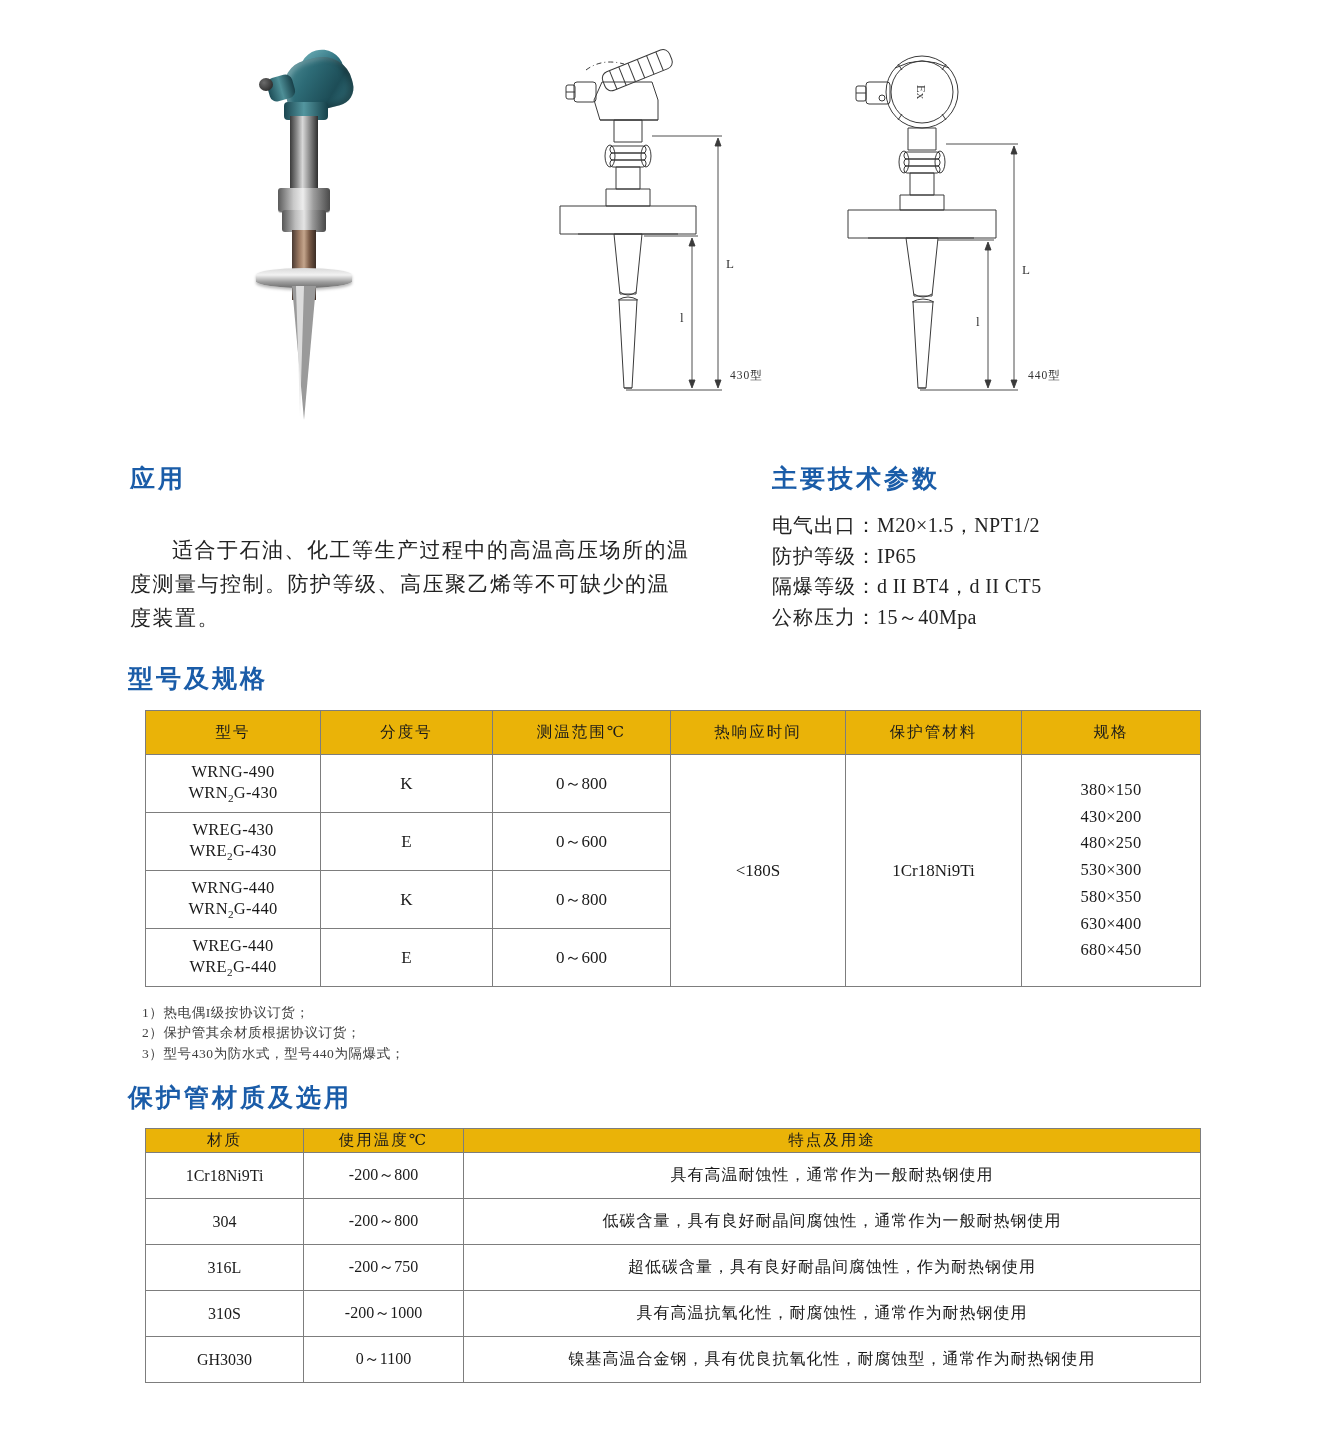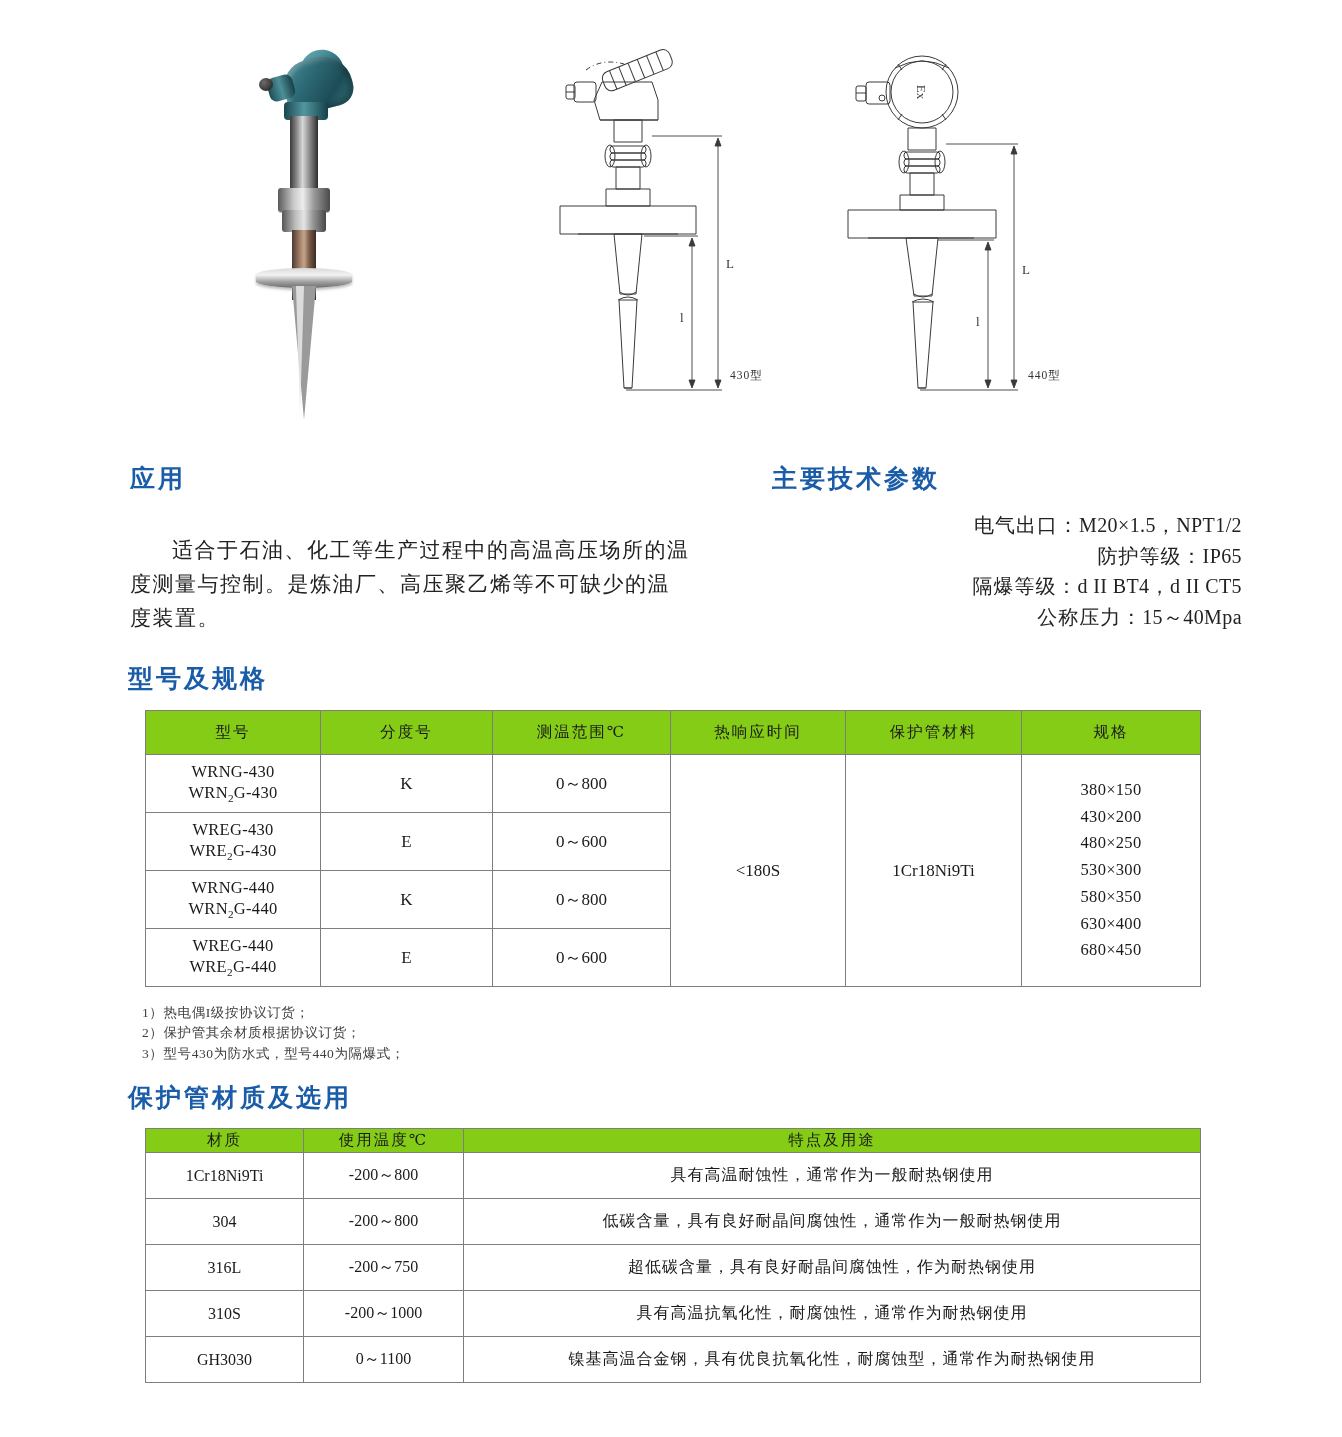--- a/index.html
+++ b/index.html
@@ -141,42 +141,42 @@
     font-family: "Liberation Serif", "DejaVu Serif", serif;
   }
 
   #spec-heading { position: absolute; left: 772px; top: 466px; }
   #spec-list {
     position: absolute; left: 772px; top: 510px; width: 470px;
     list-style: none; margin: 0; padding: 0;
     font-size: 20px; line-height: 1.53; color: #222;
     letter-spacing: .4px;
   }
-  #spec-list li { white-space: nowrap; text-align: right; }
+  #spec-list li { white-space: nowrap; }
   .spec-label { letter-spacing: 1px; }
 
   #model-heading { position: absolute; left: 128px; top: 666px; }
   #tube-heading  { position: absolute; left: 128px; top: 1085px; }
 
   
   .data-table {
     position: absolute;
     border-collapse: collapse;
     table-layout: fixed;
     font-family: "Liberation Serif", "DejaVu Serif", serif;
     background: #fff;
   }
   .data-table th, .data-table td {
     border: 1px solid #7d7d7d;
     text-align: center;
     vertical-align: middle;
     color: #1a1a1a;
   }
   .data-table th {
-    background: #84cc16;
+    background: #eab308;
     font-weight: normal;
     font-size: 15.5px;
     letter-spacing: 2px;
     height: 44px;
   }
   .data-table td { font-size: 17px; }
 
   #table-models { left: 145px; top: 710px; width: 1055px; }
   #table-models td { height: 58px; line-height: 1.28; }
   #table-models .model-cell { font-size: 16.5px; letter-spacing: .3px; }
@@ -325,21 +325,21 @@
     </g>
     <text x="184" y="226" font-family="Liberation Serif, serif" font-size="13" fill="#333">L</text>
     <text x="138" y="278" font-family="Liberation Serif, serif" font-size="13" fill="#333">l</text>
     <text x="84" y="49" font-family="Liberation Serif, serif" font-size="13" fill="#444" text-anchor="middle" transform="rotate(90 84 44)">Ex</text>
   </svg>
 
   <div class="fig-caption" id="caption-440">440型</div>
 </div>
 
 <h2 class="section-heading" id="app-heading">应用</h2>
-<p id="app-body">适合于石油、化工等生产过程中的高温高压场所的温度测量与控制。是炼油厂、高压聚乙烯等不可缺少的温度装置。</p>
+<p id="app-body">适合于石油、化工等生产过程中的高温高压场所的温度测量与控制。防护等级、高压聚乙烯等不可缺少的温度装置。</p>
 
 <h2 class="section-heading" id="spec-heading">主要技术参数</h2>
 <ul id="spec-list">
   <li><span class="spec-label">电气出口：</span><span>M20×1.5，NPT1/2</span></li>
   <li><span class="spec-label">防护等级：</span><span>IP65</span></li>
   <li><span class="spec-label">隔爆等级：</span><span>d II BT4，d II CT5</span></li>
   <li><span class="spec-label">公称压力：</span><span>15～40Mpa</span></li>
 </ul>
 
 <h2 class="section-heading" id="model-heading">型号及规格</h2>
@@ -359,21 +359,21 @@
       <th>分度号</th>
       <th>测温范围℃</th>
       <th>热响应时间</th>
       <th>保护管材料</th>
       <th>规格</th>
     </tr>
   </thead>
   <tbody>
     <tr>
       <td class="model-cell">
-        <span>WRNG-430</span><br>
+        <span>WRNG-490</span><br>
         <span><span>WRN</span><sub>2</sub><span>G-430</span></span>
       </td>
       <td>K</td>
       <td>0～800</td>
       <td rowspan="4">&lt;180S</td>
       <td rowspan="4">1Cr18Ni9Ti</td>
       <td rowspan="4" class="spec-size-cell">
         <span>380×150</span><br>
         <span>430×200</span><br>
         <span>480×250</span><br>

